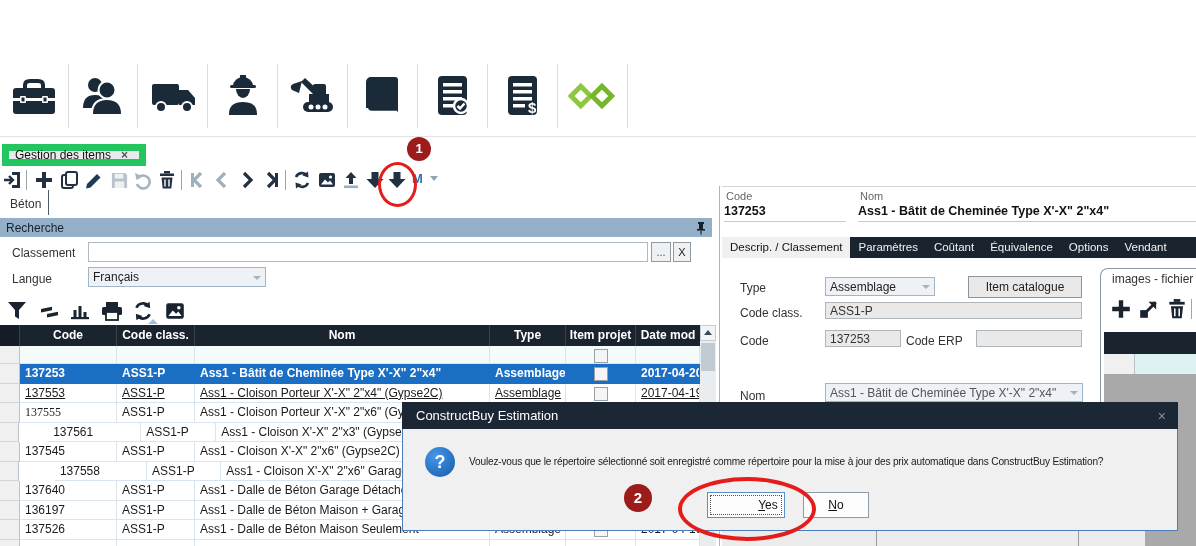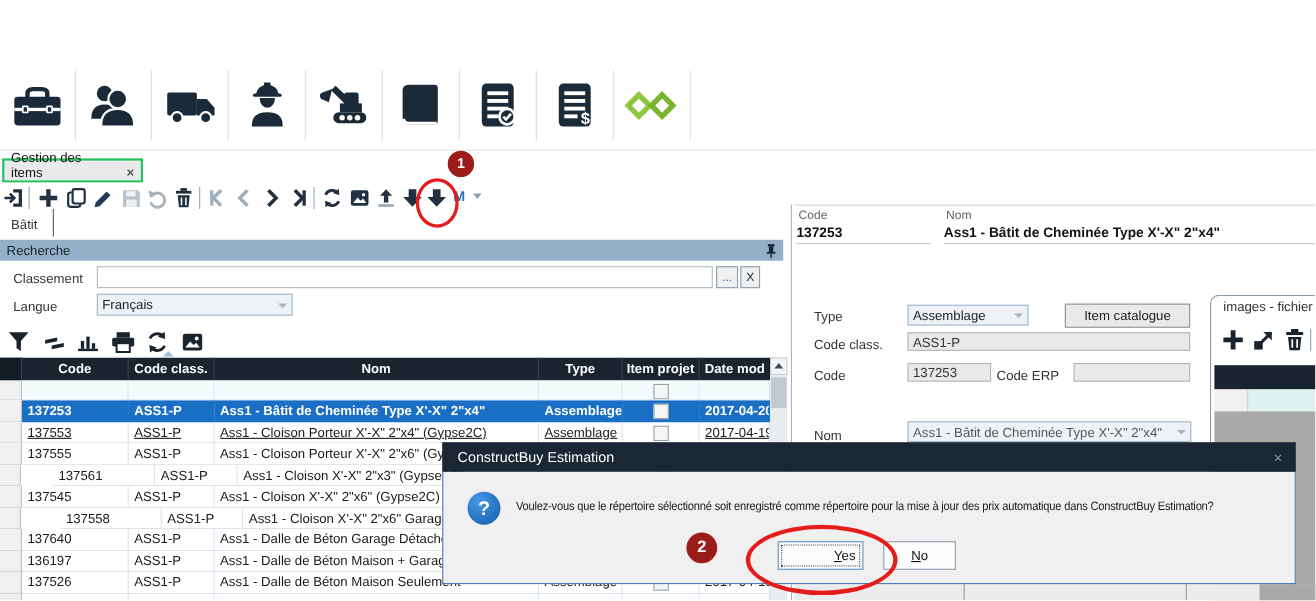--- a/index.html
+++ b/index.html
@@ -11,22 +11,22 @@
   .logo-text{left:92px;top:3px;font-size:26px;font-weight:800;letter-spacing:2px;color:#ffffff;}
   .menu-general{left:855px;top:9px;font-size:14px;color:#a6a6a6;}
   
   .menubar{left:0;top:36px;width:1196px;height:28px;background:#fff;}
   .menubar span{display:inline-block;margin:6px 11px 0 11px;font-size:13px;color:#1a1a1a;}
   
   .bigbar{left:0;top:64px;width:1196px;height:72px;background:#fff;border-bottom:1px solid #e3e3e3;}
   .bigcell{position:absolute;top:0;height:64px;width:68px;border-right:1px solid #dcdcdc;
            display:flex;align-items:center;justify-content:center;}
   
-  .tab{left:2px;top:144px;width:128px;height:22px;background:#e8eaec;border:2px solid #22c55e;
-       display:flex;align-items:flex-end;padding:0 6px;box-sizing:border-box;}
+  .tab{left:2px;top:144px;width:144px;height:22px;background:#e8eaec;border:7px solid #22c55e;
+       display:flex;align-items:center;padding:0 6px;box-sizing:border-box;}
   .tab .lbl{font-size:12px;color:#111;}
   .tab .x{margin-left:10px;color:#555;font-size:12px;font-weight:bold;}
   
   .tb2{left:0;top:166px;width:1196px;height:28px;background:#fff;}
   .tbi{position:absolute;top:3px;width:22px;height:22px;display:flex;align-items:center;justify-content:center;}
   .tbdiv{position:absolute;top:4px;width:1px;height:20px;background:#9aa6b0;}
   .mlabel{position:absolute;top:5px;font-size:13px;font-weight:bold;color:#2e74b5;}
   .mcaret{position:absolute;top:10px;width:0;height:0;border-left:4px solid transparent;border-right:4px solid transparent;border-top:5px solid #8fa3b5;}
   
   .prive{left:10px;top:197px;font-size:12px;color:#333;}
@@ -294,21 +294,21 @@
         <path d="M6.5 2 h7 v7 h5 L10 18 1.5 9 h5 z" fill="#223142"></path>
       </svg>
     </div>
     <div class="mlabel" style="left:412px;">M</div>
     <div class="mcaret" style="left:430px;"></div>
   </div>
 
   <div class="redellipse" style="left:378px;top:162px;width:33px;height:39px;"></div>
   <div class="badge" style="left:407px;top:137px;width:24px;height:24px;font-size:13px;line-height:24px;">1</div>
 
-  <div class="a prive">Bâtit</div>
+  <div class="a prive">Béton</div>
   <div class="a prive-line"></div>
 
   <div class="a search-hdr">
     <span>Recherche</span>
     <span style="margin-left:auto;">
       <svg width="10" height="14" viewBox="0 0 10 14">
         <rect x="2" y="1" width="6" height="2" fill="#15232f"></rect>
         <rect x="3" y="3" width="4" height="5" fill="#15232f"></rect>
         <rect x="1" y="8" width="8" height="1.6" fill="#15232f"></rect>
         <rect x="4.4" y="9.6" width="1.2" height="4" fill="#15232f"></rect>
@@ -409,21 +409,21 @@
           <div class="c" style="width: 78px;">ASS1-P</div>
           <div class="c" style="width: 295px;">Ass1 - Cloison Porteur X'-X" 2"x4" (Gypse2C)</div>
           <div class="c" style="width: 76px;">Assemblage</div>
           <div class="c" style="width: 70px;">
             <div class="cb"></div>
           </div>
           <div class="c" style="width: 64px; text-align: right;">2017-04-19</div>
         </div>
         <div class="grow " style="top: 78px; height: 19.5px;">
           <div class="rh" style="width: 20px;"></div>
-          <div class="c" style="width: 97px;">137555</div>
+          <div class="c" style="width: 97px; font-family: Liberation Serif, serif;">137555</div>
           <div class="c" style="width: 78px;">ASS1-P</div>
           <div class="c" style="width: 295px;">Ass1 - Cloison Porteur X'-X" 2"x6" (Gypse</div>
           <div class="c" style="width: 76px;"></div>
           <div class="c" style="width: 70px;">
             <div class="cb"></div>
           </div>
           <div class="c" style="width: 64px; text-align: right;"></div>
         </div>
         <div class="grow " style="top: 97.5px; height: 19.5px;">
           <div class="rh" style="width: 20px;"></div>
@@ -510,20 +510,28 @@
   <div class="a sbthumb"></div>
 
   <div class="a split"></div>
   <div class="a topline"></div>
 
   <div class="a dlabel" style="left:726px;top:190px;">Code</div>
   <div class="a dvalue fieldline" style="left:724px;top:204px;width:122px;padding-bottom:3px;">137253</div>
   <div class="a dlabel" style="left:860px;top:190px;">Nom</div>
   <div class="a dvalue fieldline" style="left:858px;top:204px;width:338px;padding-bottom:3px;white-space:nowrap;overflow:hidden;">Ass1 - Bâtit de Cheminée Type X'-X" 2"x4"</div>
 
+  <div class="a tabsbar">
+    <div class="dtab active">Descrip. / Classement</div>
+    <div class="dtab">Paramètres</div>
+    <div class="dtab">Coûtant</div>
+    <div class="dtab">Équivalence</div>
+    <div class="dtab">Options</div>
+    <div class="dtab">Vendant</div>
+  </div>
 
   <div class="a fieldlbl" style="left:740px;top:281px;">Type</div>
   <div class="dropdown" style="left:825px;top:277px;width:110px;height:19px;">
     <span>Assemblage</span>
     <i class="ddcaret" style="top:7px;"></i>
   </div>
   <div class="gbtn" style="left:968px;top:276px;width:114px;height:22px;line-height:21px;">Item catalogue</div>
 
   <div class="a fieldlbl" style="left:740px;top:306px;">Code class.</div>
   <div class="ginput" style="left:825px;top:302px;width:257px;height:17px;">ASS1-P</div>

